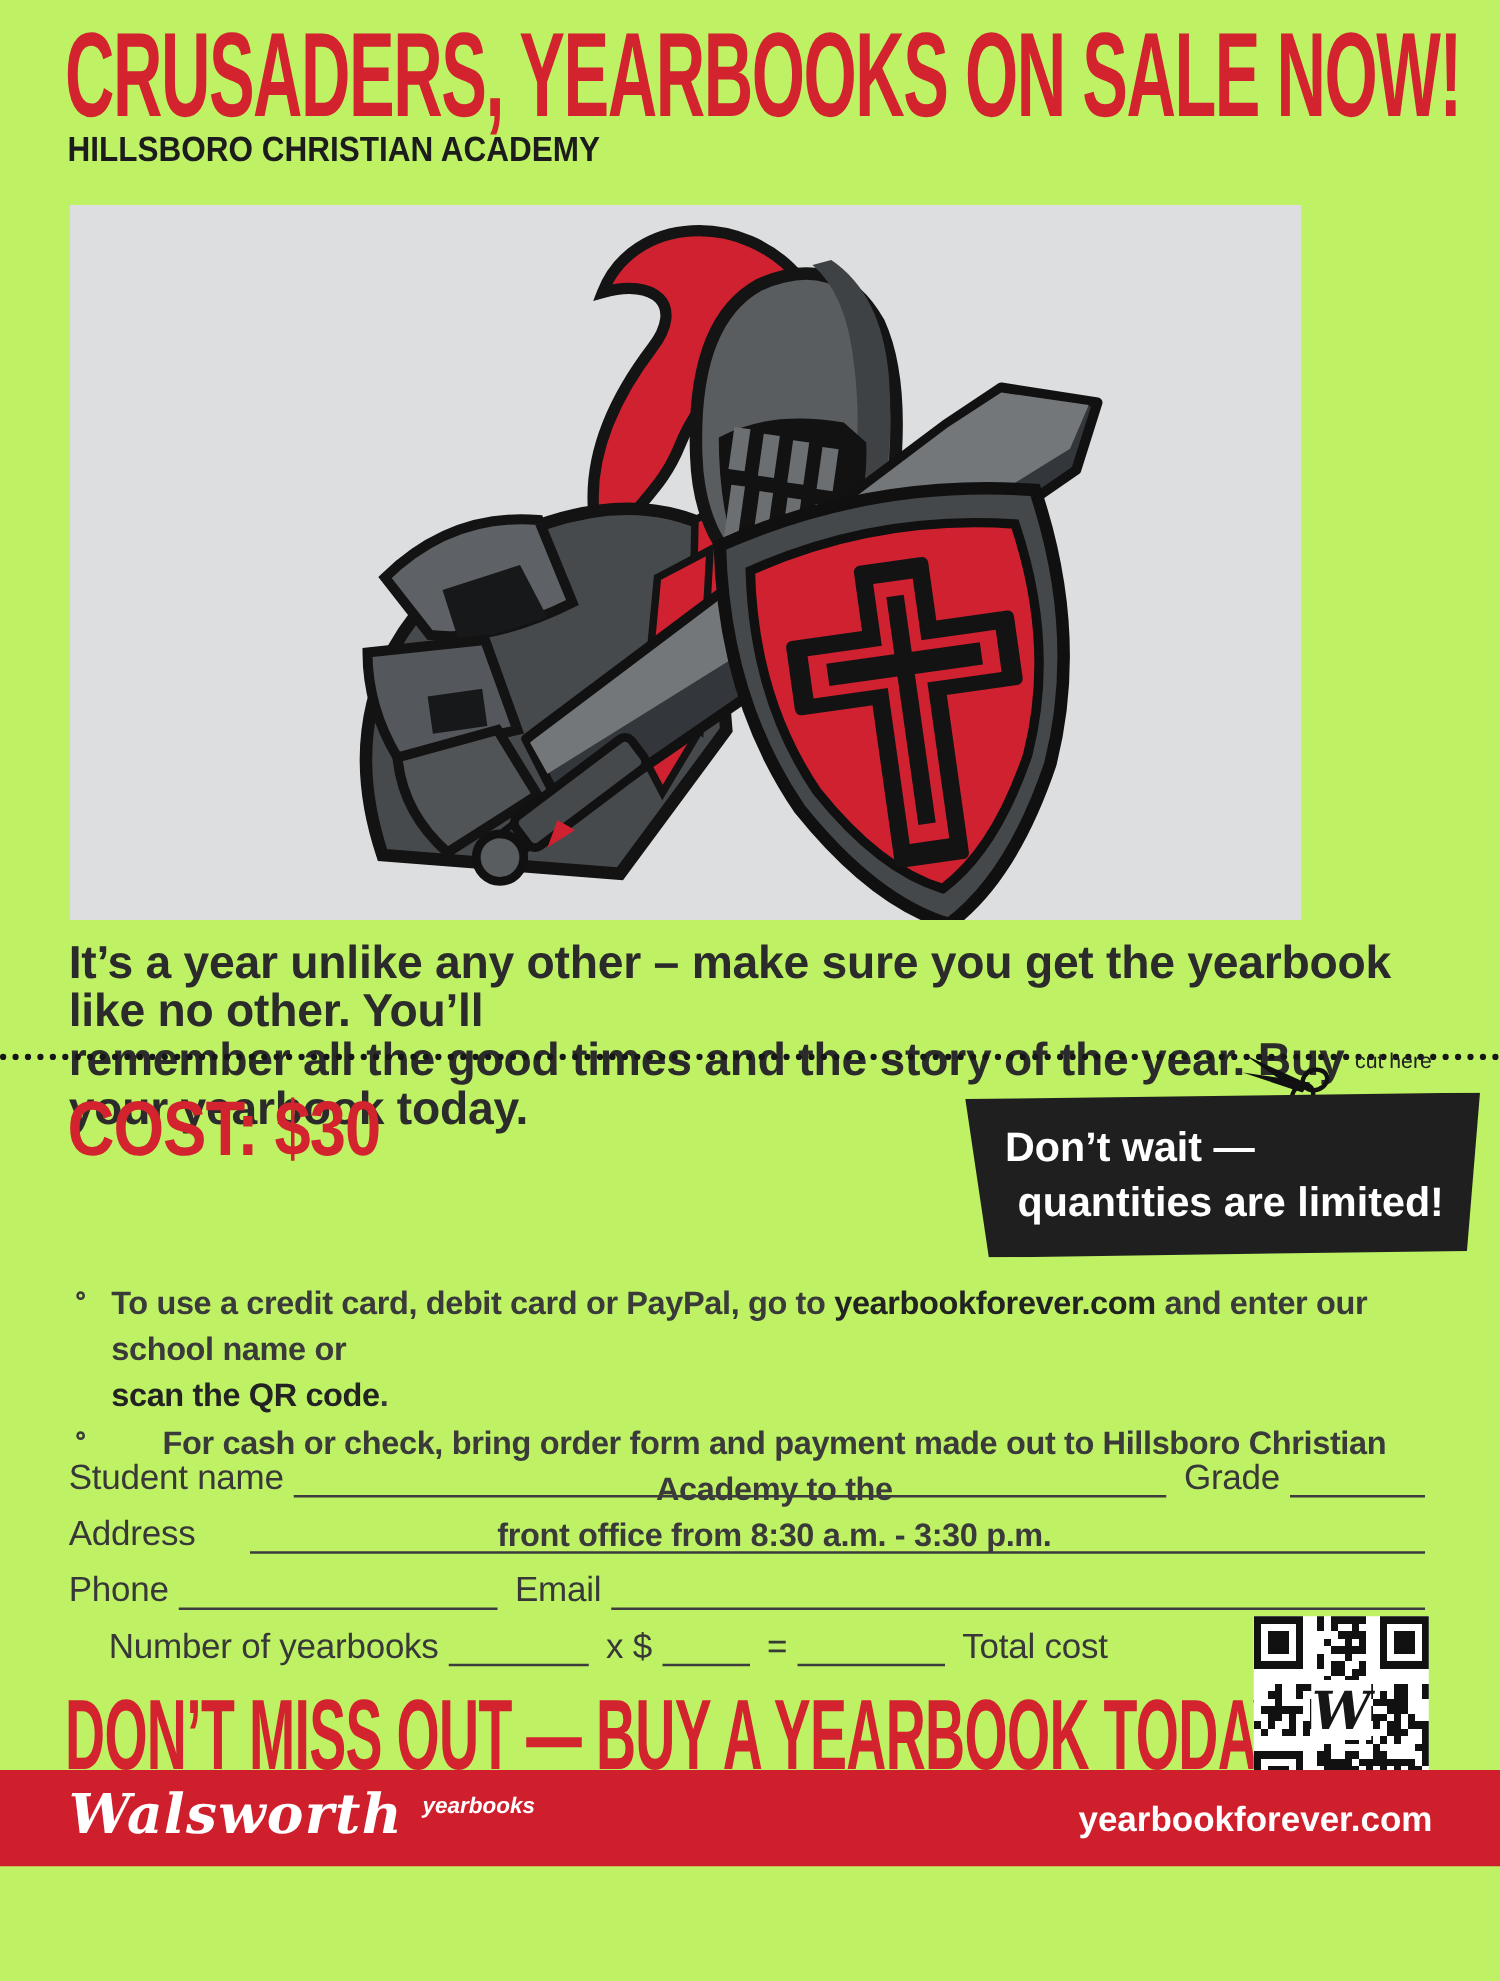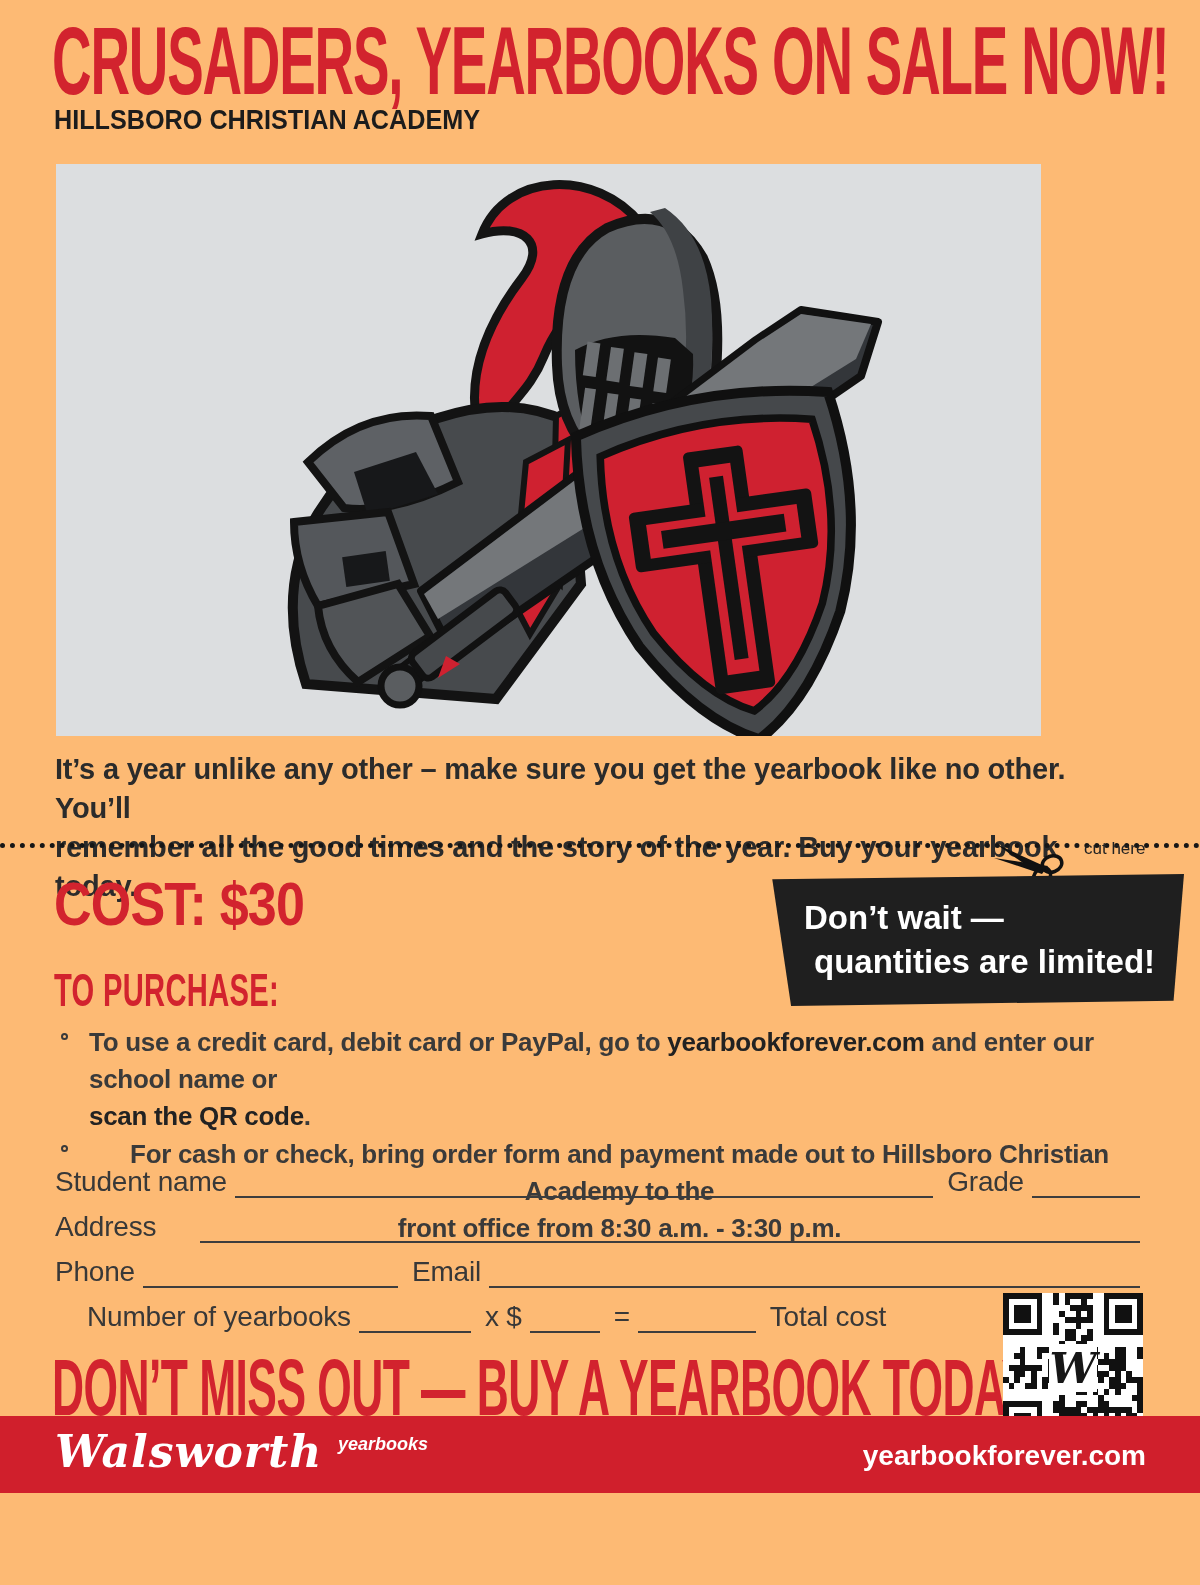--- a/index.html
+++ b/index.html
@@ -1,32 +1,32 @@
 <!DOCTYPE html>
 <html><head>
 <meta charset="utf-8">
 <style>
   * { margin:0; padding:0; box-sizing:border-box; }
   body { background:#ffffff; font-family:"Liberation Sans", sans-serif; }
-  .page { position:relative; width:1200px; height:1585px; background:#fdba74; overflow:hidden; }
+  .page { position:relative; width:1200px; height:1585px; background:#bef264; overflow:hidden; }
 
   .cond { display:inline-block; transform-origin:0 50%; white-space:nowrap; }
 
   .headline { position:absolute; left:52px; top:6px; color:#d2232e; font-weight:bold;
               font-size:96px; letter-spacing:-2px; }
   .headline .cond { transform:scaleX(0.57); }
 
   .school { position:absolute; left:54px; top:104px; color:#1c1c1c; font-weight:bold; font-size:28px; }
   .school .cond { transform:scaleX(0.9); letter-spacing:0px; }
 
   .mascot-block { position:absolute; left:56px; top:164px; width:985px; height:572px;
                   background:#dcdee0; overflow:hidden; }
 
   .intro { position:absolute; left:55px; top:750px; width:1070px; color:#2b2b2b;
-           font-weight:bold; font-size:29px; line-height:39px; letter-spacing:-0.2px; }
+           font-weight:bold; font-size:37px; line-height:39px; letter-spacing:-0.2px; }
 
   .cutline { position:absolute; left:0; top:843px; width:1200px; border-top:5px dotted #161616; }
   .scissors { position:absolute; left:992px; top:834px; width:80px; height:52px; }
   .cuthere { position:absolute; left:1084px; top:839px; font-size:17px; color:#222; }
 
   .cost { position:absolute; left:54px; top:868px; color:#d2232e; font-weight:bold; font-size:62px; }
   .cost .cond { transform:scaleX(0.84); letter-spacing:-1px; }
 
   .blackbox { position:absolute; left:766px; top:874px; width:418px; height:132px; background:#1f1f1f;
               clip-path:polygon(1.5% 4%, 100% 0%, 97.5% 96%, 6% 100%);
@@ -166,23 +166,20 @@
   <div class="cuthere">cut here</div>
 
   <div class="cost">
     <span class="cond">COST: $30</span>
   </div>
   <div class="blackbox">
     <div class="l1">Don’t wait —</div>
     <div class="l2">quantities are limited!</div>
   </div>
 
-  <div class="purchase-h">
-    <span class="cond">TO PURCHASE:</span>
-  </div>
 
   <div class="bullet b1">
     <span class="dot"></span>
     <div>
       <span>To use a credit card, debit card or PayPal, go to </span><b>yearbookforever.com</b><span> and enter our school name or</span>
     </div>
     <div>
       <b>scan the QR code</b><span>.</span>
     </div>
   </div>

